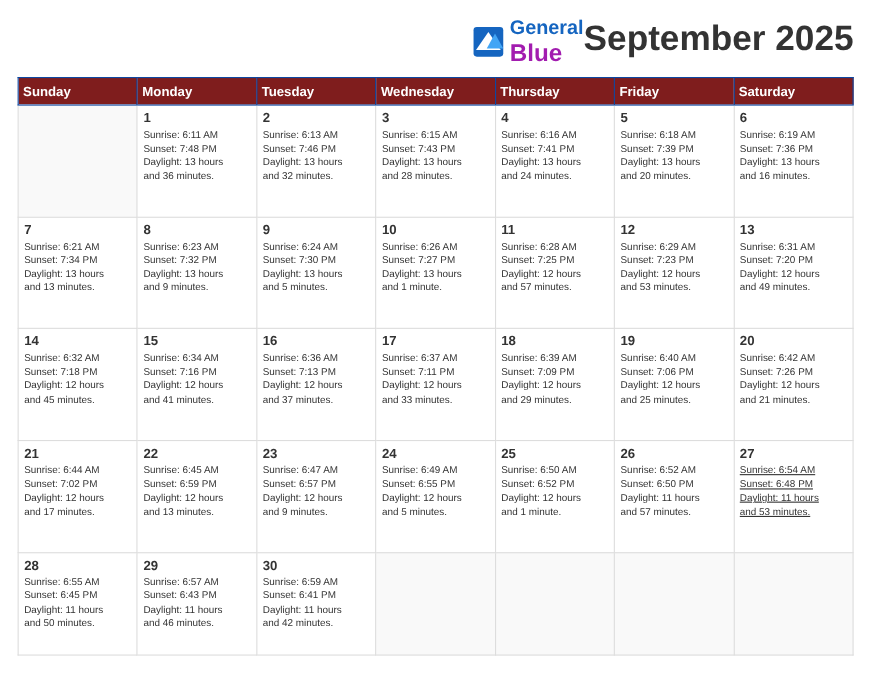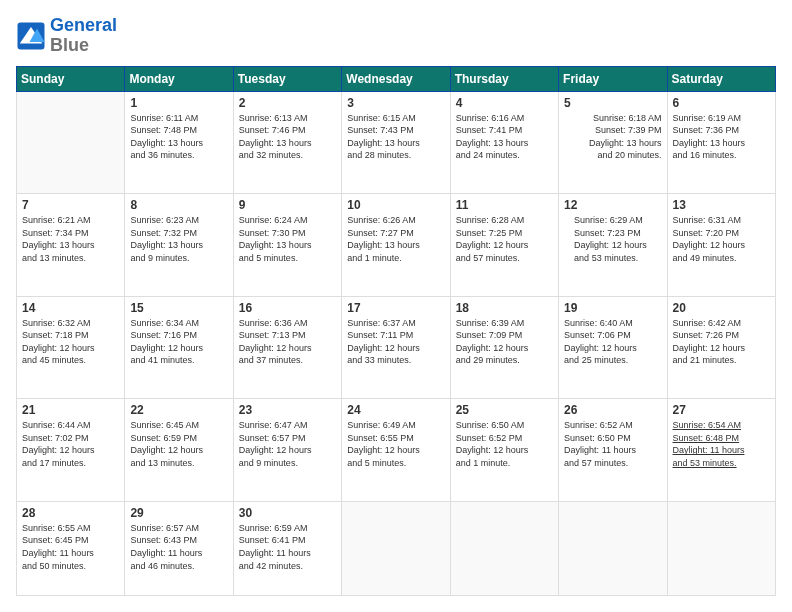--- a/index.html
+++ b/index.html
@@ -12,24 +12,23 @@
     }
     .page {
       width: 792px;
       height: 612px;
       padding: 16px;
       display: flex;
       flex-direction: column;
     }
     .header {
       display: flex;
-      justify-content: center;
+      justify-content: flex-end;
       align-items: flex-start;
       margin-bottom: 10px;
-      flex-direction: column;
     }
     .logo {
       display: flex;
       align-items: center;
     }
     .logo-icon {
       width: 30px;
       height: 30px;
       margin-right: 4px;
     }
@@ -46,21 +45,21 @@
       color: #555;
     }
     .calendar {
       flex: 1;
       border: 1px solid #ccc;
       border-collapse: collapse;
       width: 100%;
       table-layout: fixed;
     }
     .calendar th {
-      background-color: #0f766e;
+      background-color: #7f1d1d;
       color: #fff;
       font-size: 12px;
       font-weight: bold;
       padding: 5px 4px;
       text-align: left;
       border: 1px solid #0d47a1;
     }
     .calendar td {
       border: 1px solid #ddd;
       vertical-align: top;
@@ -93,24 +92,25 @@
 <div class="page">
   <div class="header">
     <div class="logo">
       <svg class="logo-icon" viewBox="0 0 40 40">
         <rect x="2" y="2" width="36" height="36" rx="4" fill="#1565c0"></rect>
         <polygon points="20,8 35,30 5,30" fill="white"></polygon>
         <polygon points="28,10 38,28 18,28" fill="#42a5f5"></polygon>
       </svg>
       <div>
         <div style="font-size:18px;font-weight:bold;color:#1565c0;line-height:1.1">General</div>
-        <div style="font-size:18px;font-weight:bold;color:#737373;line-height:1.1">Blue</div>
+        <div style="font-size:22px;font-weight:bold;color:#a21caf;line-height:1.1">Blue</div>
       </div>
     </div>
     <div class="title-area">
+      <div class="month-title">September 2025</div>
     </div>
   </div>
 
   <table class="calendar">
     <thead>
       <tr>
       <th>Sunday</th>
           <th>Monday</th>
           <th>Tuesday</th>
           <th>Wednesday</th>
@@ -145,21 +145,21 @@
           </td>
           <td>
             <span class="day-num">4</span>
             <div class="day-info" style="white-space: pre-line;">Sunrise: 6:16 AM
 Sunset: 7:41 PM
 Daylight: 13 hours
 and 24 minutes.</div>
           </td>
           <td>
             <span class="day-num">5</span>
-            <div class="day-info" style="white-space: pre-line; text-align: right;">Sunrise: 6:18 AM
+            <div class="day-info" style="white-space: pre-line;">Sunrise: 6:18 AM
 Sunset: 7:39 PM
 Daylight: 13 hours
 and 20 minutes.</div>
           </td>
           <td>
             <span class="day-num">6</span>
             <div class="day-info" style="white-space: pre-line;">Sunrise: 6:19 AM
 Sunset: 7:36 PM
 Daylight: 13 hours
 and 16 minutes.</div>
@@ -196,21 +196,21 @@
           </td>
           <td>
             <span class="day-num">11</span>
             <div class="day-info" style="white-space: pre-line;">Sunrise: 6:28 AM
 Sunset: 7:25 PM
 Daylight: 12 hours
 and 57 minutes.</div>
           </td>
           <td>
             <span class="day-num">12</span>
-            <div class="day-info" style="white-space: pre-line; margin-left: 10px;">Sunrise: 6:29 AM
+            <div class="day-info" style="white-space: pre-line;">Sunrise: 6:29 AM
 Sunset: 7:23 PM
 Daylight: 12 hours
 and 53 minutes.</div>
           </td>
           <td>
             <span class="day-num">13</span>
             <div class="day-info" style="white-space: pre-line;">Sunrise: 6:31 AM
 Sunset: 7:20 PM
 Daylight: 12 hours
 and 49 minutes.</div>

